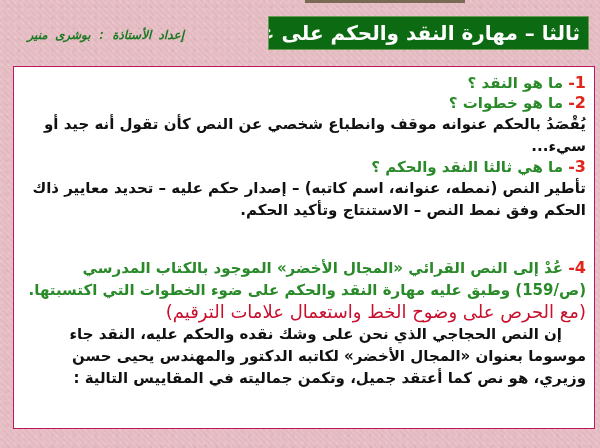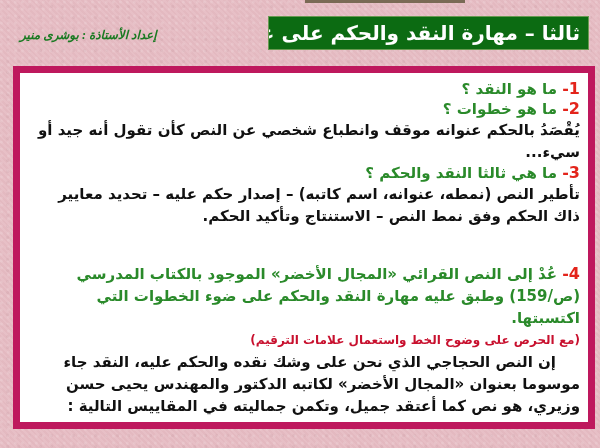--- a/index.html
+++ b/index.html
@@ -39,38 +39,38 @@
       font-weight: bold;
       line-height: 32px;
       padding-right: 8px;
       text-align: right;
       white-space: nowrap;
       overflow: hidden;
     }
     .author {
       position: absolute;
       top: 28px;
-      left: 20px;
+      left: 44px;
       width: 140px;
       color: #1a7a22;
       font-size: 12px;
       font-weight: bold;
       font-style: italic;
-      text-align: left;
+      text-align: center;
       white-space: nowrap;
-      font-family: Liberation Serif, serif;
+      font-family: Liberation Mono, monospace;
     }
     .content-box {
       position: absolute;
       top: 66px;
       left: 13px;
       width: 582px;
       height: 363px;
       background: #ffffff;
-      border: 7px solid #be185d;
+      border: 1px solid #be185d;
       padding: 6px 8px 0 8px;
       text-align: right;
       direction: rtl;
     }
     .q {
       font-size: 15px;
       font-weight: bold;
       color: #2a8a2a;
       line-height: 20px;
     }
@@ -86,22 +86,22 @@
     }
     .task {
       font-size: 15px;
       font-weight: bold;
       color: #2a8a2a;
       line-height: 22px;
       margin-top: 36px;
     }
     .task .num { color: #e3241b; font-size: 16px; }
     .note {
-      font-size: 12px;
-      font-weight: bold;
+      font-size: 18px;
+      font-weight: normal;
       color: #c8102e;
       line-height: 22px;
       text-align: right;
     }
     .indent { text-indent: 24px; }
   </style>
 </head>
 <body>
 
 <div class="top-strip"></div>

